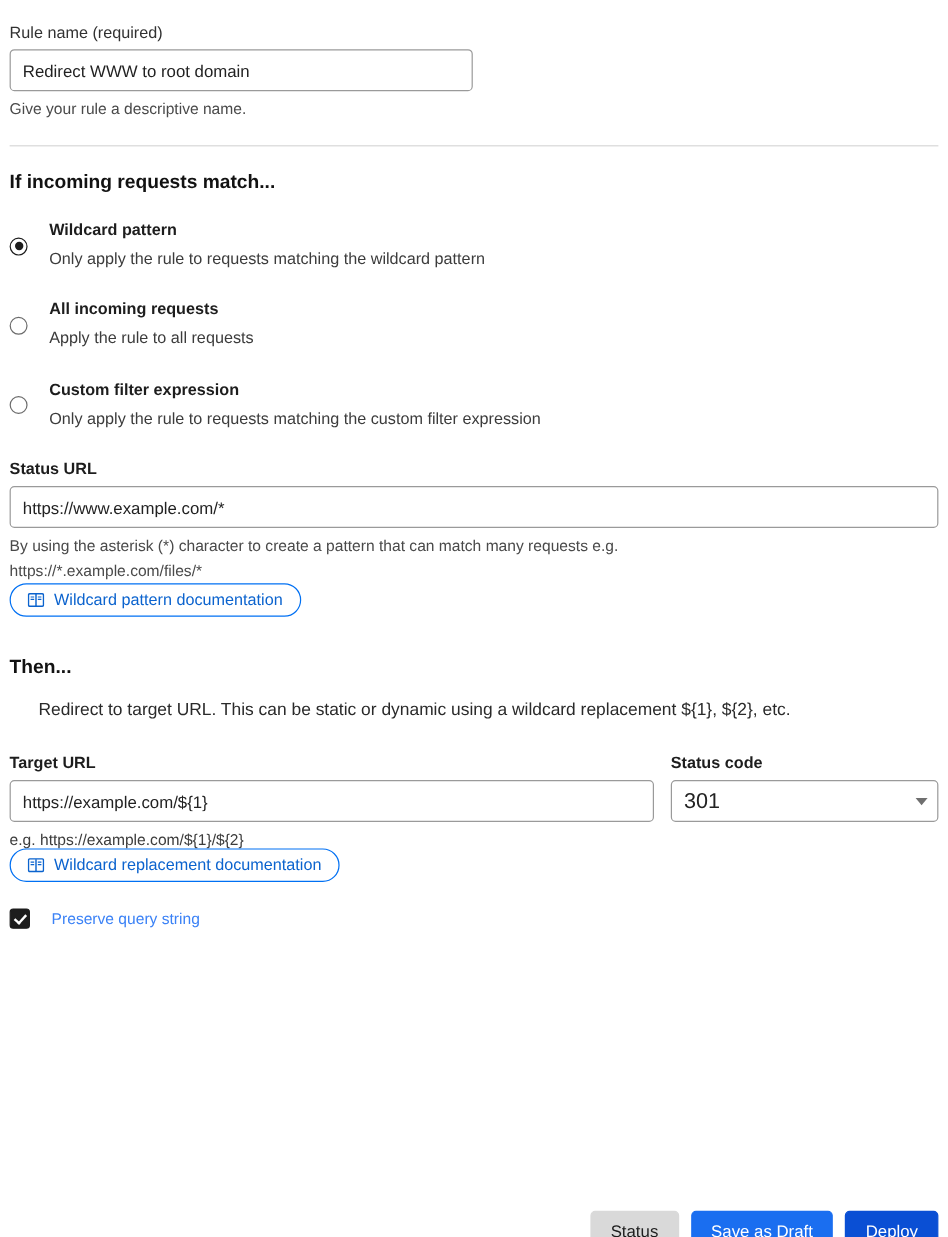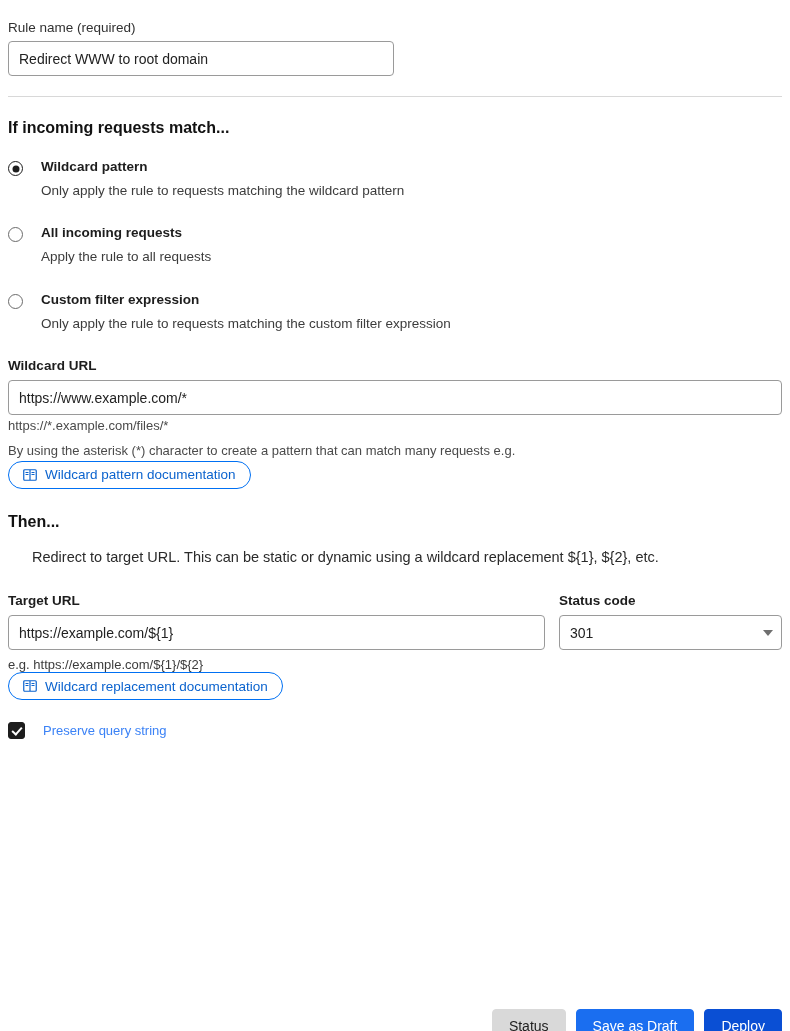--- a/index.html
+++ b/index.html
@@ -67,21 +67,21 @@
     font-weight: bold;
     color: #121212;
     margin-top: 22px;
     margin-bottom: 0;
   }
   .radio-list {
     margin-top: 22px;
   }
   .radio-row {
     display: flex;
-    align-items: flex-start;
+    align-items: center;
     margin-bottom: 26px;
     cursor: pointer;
   }
   .radio-row:last-child { margin-bottom: 0; }
   .radio-circle {
     width: 15px;
     height: 15px;
     border-radius: 50%;
     border: 1.5px solid #6b6b6b;
     box-sizing: border-box;
@@ -141,21 +141,21 @@
     padding: 6px 14px;
     margin-top: 0;
     cursor: pointer;
     line-height: 1;
   }
   .doc-pill svg { display: block; }
   .then-heading {
     font-size: 16px;
     font-weight: bold;
     color: #121212;
-    margin-top: 24px;
+    margin-top: 34px;
     margin-bottom: 0;
   }
   .then-desc {
     font-size: 14.5px;
     color: #2a2a2a;
     margin-top: 16px;
     line-height: 1.4;
     margin-left: 24px;
   }
   .two-col {
@@ -166,21 +166,21 @@
   .col-target { width: 544px; }
   .col-status { width: 226px; }
   .select-wrap { position: relative; width: 100%; }
   .select-input {
     box-sizing: border-box;
     width: 100%;
     height: 35px;
     border: 1px solid #9a9a9a;
     border-radius: 4px;
     background: #fff;
-    font-size: 14px;
+    font-size: 18px;
     color: #222;
     padding: 0 28px 0 10px;
     display: flex;
     align-items: center;
     cursor: pointer;
   }
   .select-caret {
     position: absolute;
     right: 9px;
     top: 50%;
@@ -265,20 +265,21 @@
   }
 </style>
 </head>
 <body>
 
 <div class="page">
 
 
   <div class="field-label">Rule name (required)</div>
   <input class="text-input rule-name-input" type="text" value="Redirect WWW to root domain" style="">
+  <div class="help-text">Give your rule a descriptive name.</div>
 
   <hr class="divider">
 
   <div class="section-heading">If incoming requests match...</div>
 
   <div class="radio-list">
 
     <div class="radio-row selected">
       <span class="radio-circle"></span>
       <span class="radio-texts">
@@ -298,24 +299,24 @@
     <div class="radio-row">
       <span class="radio-circle"></span>
       <span class="radio-texts">
         <span class="radio-title">Custom filter expression</span>
         <span class="radio-desc">Only apply the rule to requests matching the custom filter expression</span>
       </span>
     </div>
 
   </div>
 
-  <div class="strong-label">Wildcard URL</div>
+  <div class="strong-label">Status URL</div>
   <input class="text-input full-input" type="text" value="https://www.example.com/*" style="">
+  <div class="help-text">By using the asterisk (*) character to create a pattern that can match many requests e.g.</div>
   <div class="help-text" style="margin-top:2px;">https://*.example.com/files/*</div>
-  <div class="help-text">By using the asterisk (*) character to create a pattern that can match many requests e.g.</div>
 
   <div class="doc-pill">
     <span>
       <svg width="14" height="14" viewBox="0 0 14 14" aria-hidden="true">
         <rect x="0.75" y="1.75" width="12.5" height="10.5" rx="1" fill="none" stroke="#0b63ce" stroke-width="1.2"></rect>
         <line x1="7" y1="2" x2="7" y2="12" stroke="#0b63ce" stroke-width="1.2"></line>
         <line x1="2.5" y1="4.5" x2="5.5" y2="4.5" stroke="#0b63ce" stroke-width="1"></line>
         <line x1="2.5" y1="6.5" x2="5.5" y2="6.5" stroke="#0b63ce" stroke-width="1"></line>
         <line x1="8.5" y1="4.5" x2="11.5" y2="4.5" stroke="#0b63ce" stroke-width="1"></line>
         <line x1="8.5" y1="6.5" x2="11.5" y2="6.5" stroke="#0b63ce" stroke-width="1"></line>

